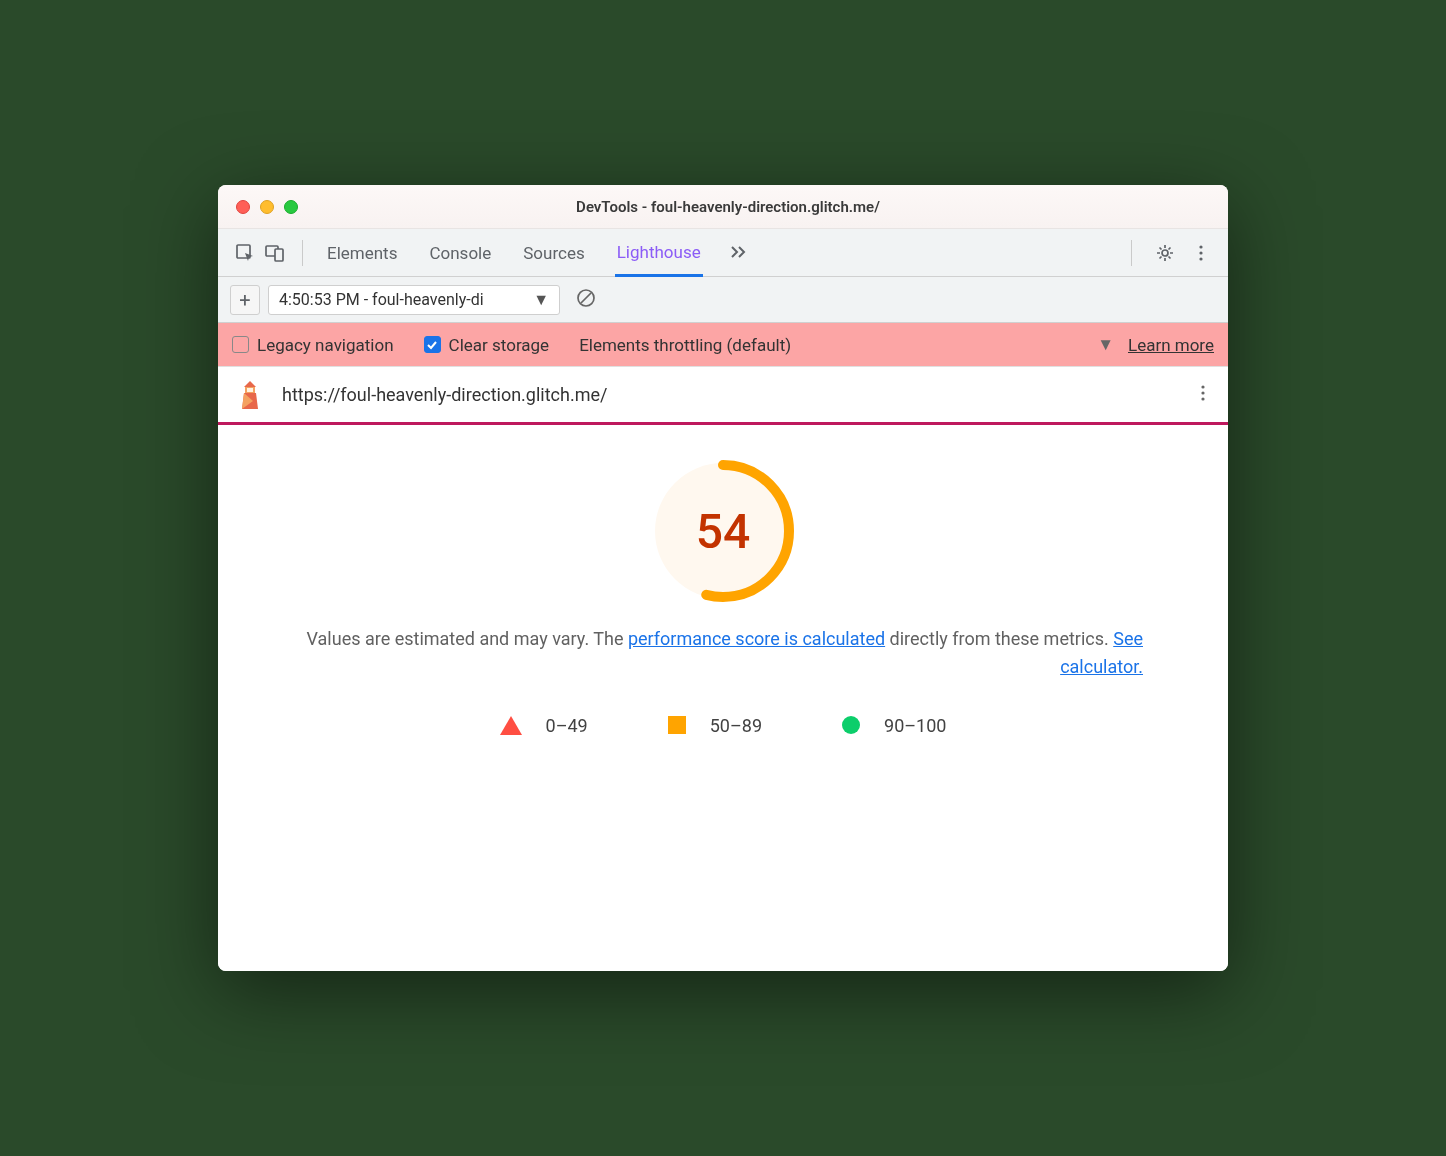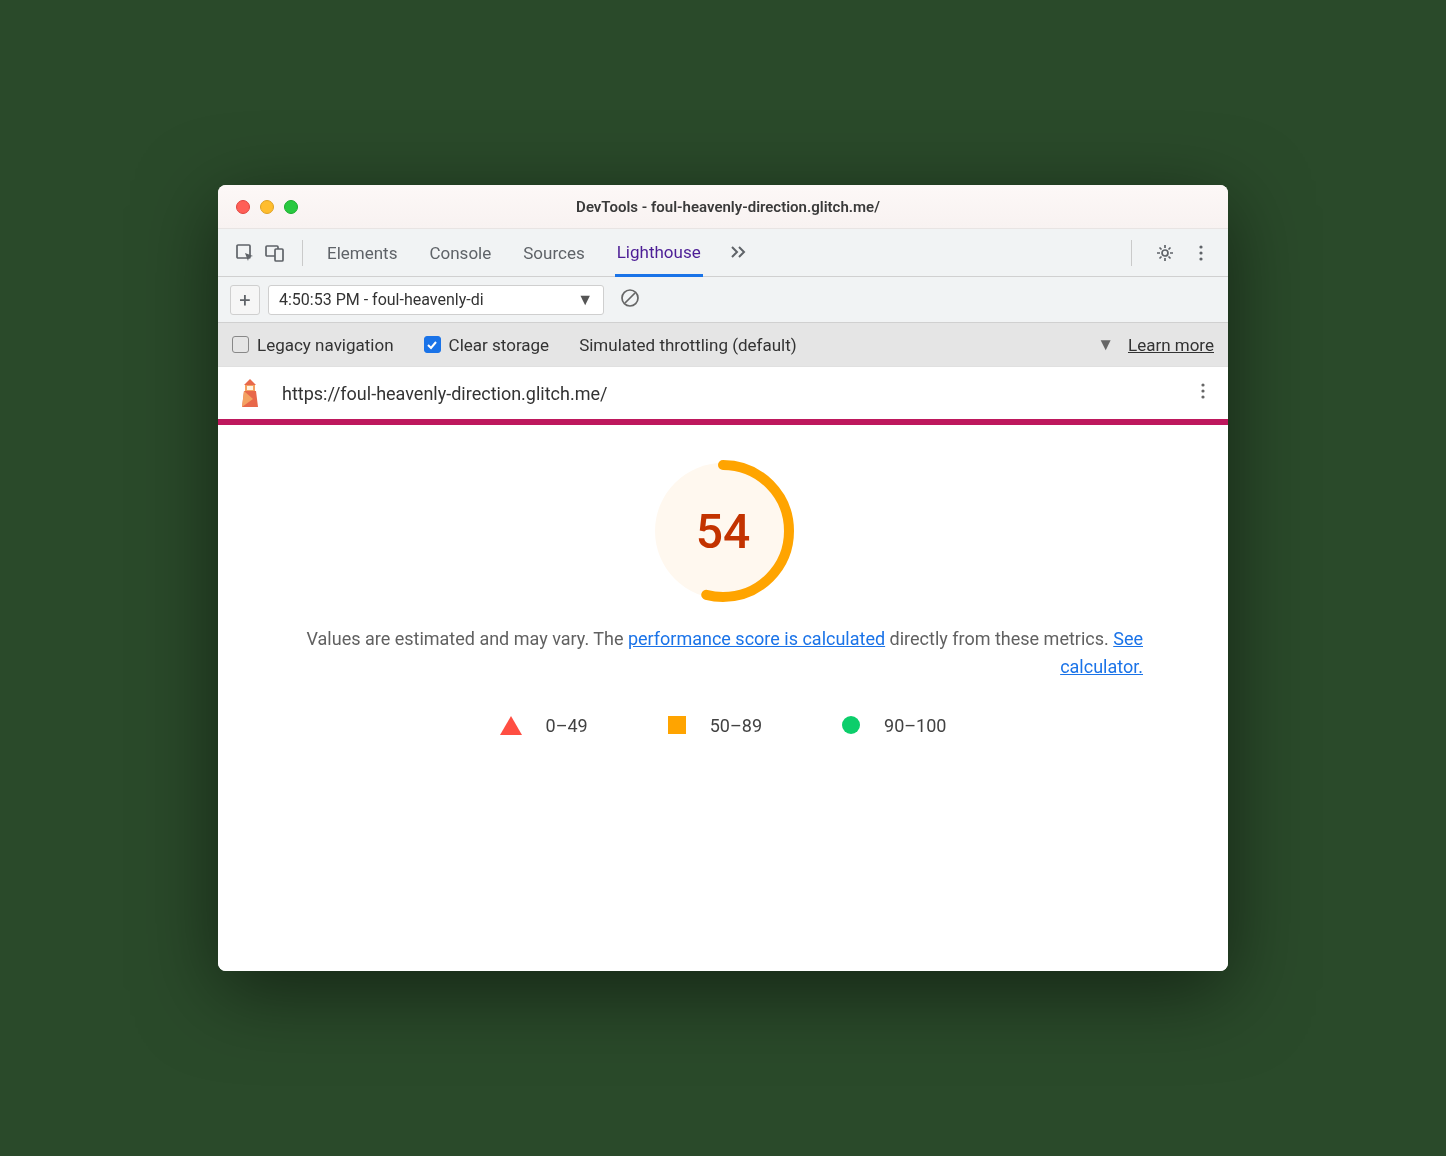--- a/index.html
+++ b/index.html
@@ -60,21 +60,21 @@
   color: #5f6368;
 }
 .tool-sep {
   width: 1px;
   height: 26px;
   background: #cacaca;
   margin: 0 12px;
 }
 .tabs { display: flex; gap: 28px; margin-left: 10px; font-size: 17px; color: #5f6368; align-items: center; }
 .tab { padding: 12px 2px; cursor: pointer; }
-.tab.active { color: #4c1d95; border-bottom: 3px solid #1a73e8; margin-bottom: -1px; }
+.tab.active { color: #8b5cf6; border-bottom: 3px solid #1a73e8; margin-bottom: -1px; }
 .toolbar-right { margin-left: auto; display: flex; align-items: center; gap: 6px; }
 .more-chevrons { color: #5f6368; font-size: 18px; }
 .subbar {
   height: 46px;
   background: #f1f3f4;
   border-bottom: 1px solid #d0d0d0;
   display: flex;
   align-items: center;
   padding: 0 12px;
   gap: 8px;
@@ -90,29 +90,29 @@
 .report-select {
   height: 30px;
   border: 1px solid #cfcfcf;
   background: #fff;
   border-radius: 3px;
   display: flex;
   align-items: center;
   padding: 0 10px;
   font-size: 16px;
   color: #333;
-  width: 336px;
+  width: 292px;
   overflow: hidden;
   white-space: nowrap;
 }
 .report-select .caret { margin-left: auto; color: #555; }
 .clear-icon { margin-left: 8px; color: #666; }
 .options {
   height: 44px;
-  background: #e5e5e5;
+  background: #fca5a5;
   border-bottom: 1px solid #e0e0e0;
   display: flex;
   align-items: center;
   padding: 0 14px;
   gap: 8px;
   font-size: 17px;
   color: #333;
 }
 .checkbox {
   width: 17px; height: 17px;
@@ -124,21 +124,21 @@
   background: #1a73e8;
   border-color: #1a73e8;
   color: #fff;
 }
 .options .gap { width: 14px; }
 .options .dd-caret { color: #666; margin: 0 6px 0 2px; }
 .learn-more { text-decoration: underline; color: #333; }
 .url-row {
   height: 58px;
   background: #fff;
-  border-bottom: 6px solid #be185d;
+  border-bottom: 3px solid #be185d;
   display: flex;
   align-items: center;
   padding: 0 16px;
   font-size: 18px;
   color: #333;
 }
 .lighthouse-icon { width: 32px; height: 32px; margin-right: 16px; }
 .url-row .kebab { margin-left: auto; color: #666; font-size: 20px; }
 .content {
   flex: 1;
@@ -261,21 +261,21 @@
     <span class="checkbox"></span>
     <span>Legacy navigation</span>
     <span class="gap"></span>
     <span class="checkbox checked">
       <svg width="12" height="12" viewBox="0 0 12 12">
           <path d="M2 6 L5 9 L10 3" fill="none" stroke="#fff" stroke-width="2"></path>
         </svg>
     </span>
     <span>Clear storage</span>
     <span class="gap"></span>
-    <span>Simulated throttling (default)</span>
+    <span>Elements throttling (default)</span>
     <span style="flex:1"></span>
     <span class="dd-caret">▼</span>
     <span class="learn-more">Learn more</span>
   </div>
 
   <div class="url-row">
     <span class="lighthouse-icon">
       <svg width="32" height="32" viewBox="0 0 32 32">
         <path d="M16 2 L22 8 H10 Z" fill="#e8684a"></path>
         <rect x="11" y="8" width="10" height="6" fill="#f4a261"></rect>

